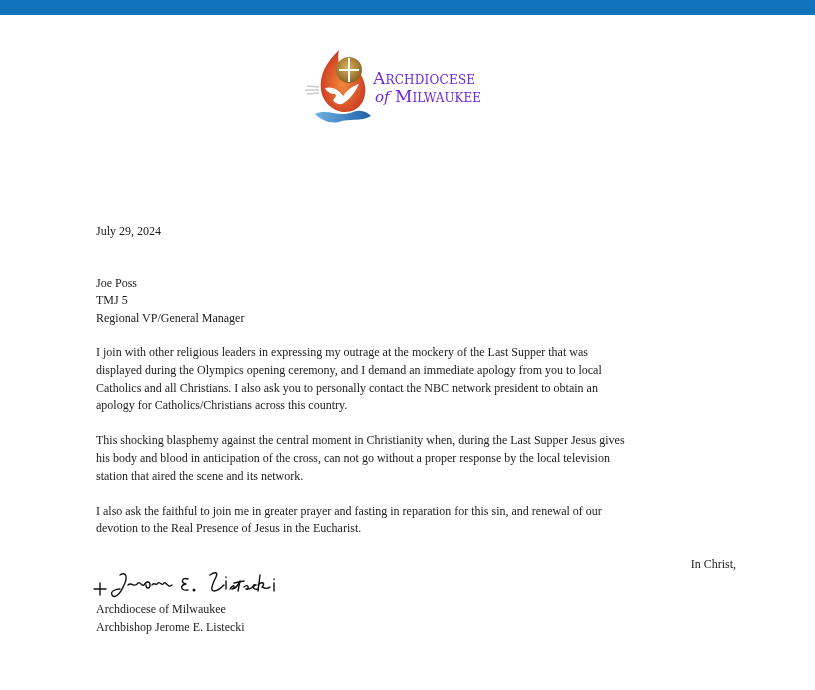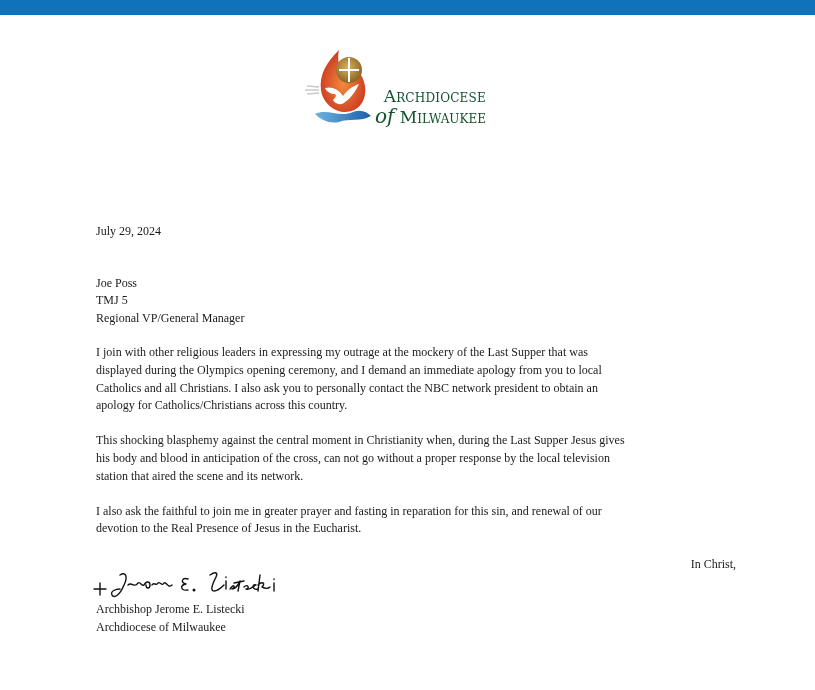--- a/index.html
+++ b/index.html
@@ -1,23 +1,23 @@
 <!DOCTYPE html>
 <html><head>
 <meta charset="utf-8">
 <style>
   html, body { margin: 0; padding: 0; background: #ffffff; }
   body { width: 815px; height: 690px; position: relative; overflow: hidden; }
   .top-bar { position: absolute; left: 0; top: 0; width: 815px; height: 15px; background: #1072ba; }
   .logo { position: absolute; left: 305px; top: 46px; width: 210px; height: 80px; }
   .logo-mark { position: absolute; left: 0; top: 0; width: 70px; height: 78px; }
-  .logo-text { position: absolute; left: 68px; top: 42px; font-family: "DejaVu Serif", serif; color: #14532d; line-height: 1; text-align: right; }
+  .logo-text { position: absolute; left: 68px; top: 24px; font-family: "DejaVu Serif", serif; color: #6d28d9; line-height: 1; }
   .logo-line1 { font-size: 17px; letter-spacing: 0.2px; font-variant: small-caps; }
   .logo-line2 { font-size: 17px; margin-top: 1px; padding-left: 2px; font-variant: small-caps; }
-  .logo-line2 .of { font-style: italic; font-variant: normal; font-size: 20px; }
+  .logo-line2 .of { font-style: italic; font-variant: normal; font-size: 15px; }
   .letter { position: absolute; left: 96px; top: 223px; width: 640px;
             font-family: "Liberation Serif", serif; font-size: 12px; line-height: 17.6px; color: #1a1a1a; }
   .letter p { margin: 0; }
   .date { margin-bottom: 34px !important; }
   .addr { margin-bottom: 17px !important; }
   .para { margin-bottom: 17.6px !important; white-space: pre-line; font-family: Liberation Serif, serif; }
   .closing { margin-top: 0; text-align: right; }
   .signature { height: 28px; position: relative; }
   .signature svg { position: absolute; left: -4px; top: -6px; }
 </style>
@@ -88,15 +88,15 @@
         <path d="M118 8 C124 4 126 6 124 10 C120 18 118 24 122 24 C126 24 130 20 132 18"></path>
         <path d="M134 14 L134 22 M134 10 L134 10.5"></path>
         <path d="M138 22 C142 16 144 20 140 22 C144 22 146 18 148 14 L146 24 M142 16 L152 14"></path>
         <path d="M152 20 C156 16 158 22 154 22 C158 24 162 18 164 18 C160 16 160 24 166 22"></path>
         <path d="M168 8 L166 24 M166 18 C170 14 174 16 170 20 C174 22 176 22 178 20"></path>
         <path d="M182 16 L182 24 M182 12 L182 12.5"></path>
       </g>
     </svg>
   </div>
 
+  <p>Archdiocese of Milwaukee</p>
   <p>Archbishop Jerome E. Listecki</p>
-  <p>Archdiocese of Milwaukee</p>
 </div>
 
 </body></html>

